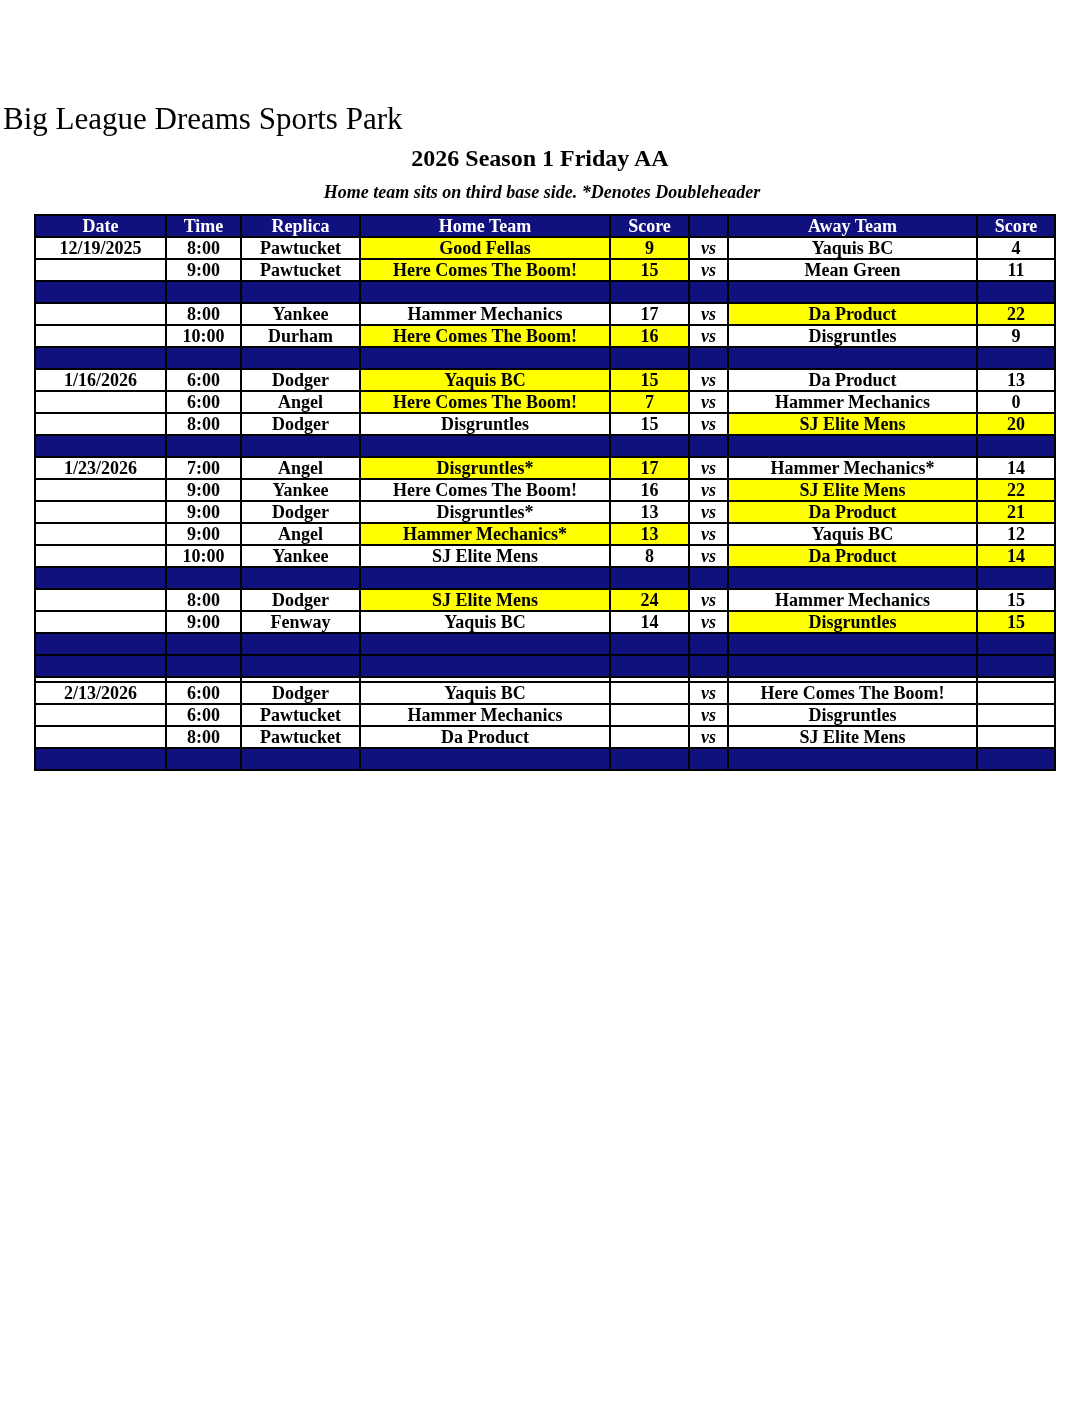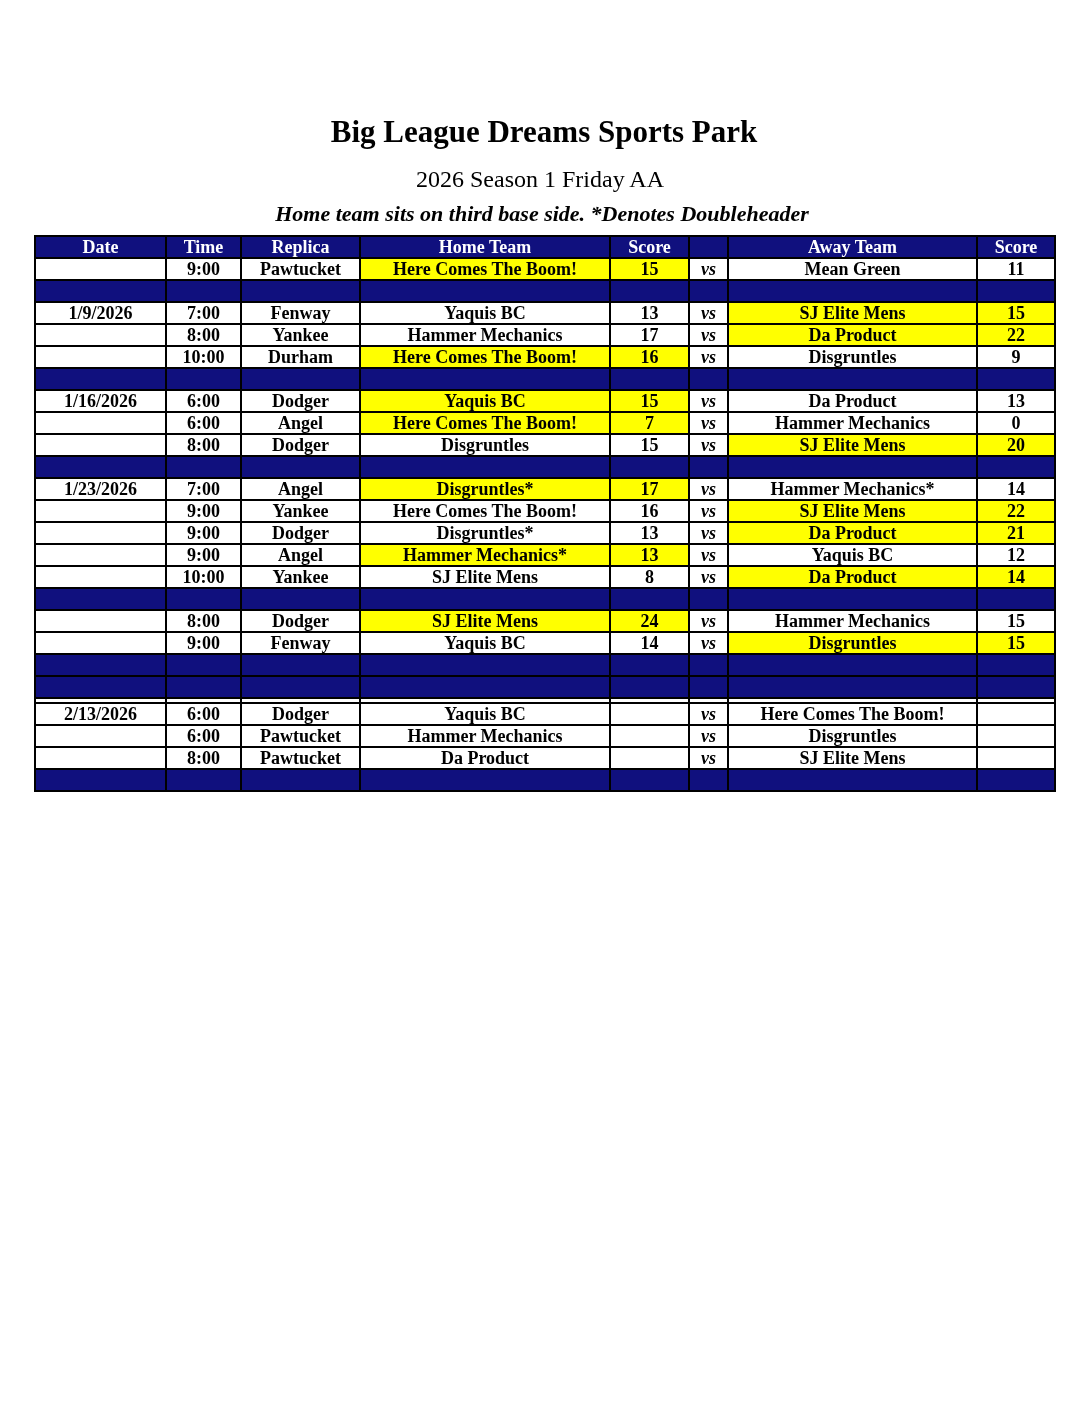--- a/index.html
+++ b/index.html
@@ -12,37 +12,36 @@
     color: #000;
   }
   .page {
     position: relative;
     width: 1088px;
     height: 1408px;
     box-sizing: border-box;
     padding-top: 98px;
   }
   .title {
-    margin: 16px;
-    text-align: center;
+    margin: 3px;
     font-size: 31px;
-    font-weight: bold;
+    font-weight: normal;
     line-height: 36px;
   }
   .subtitle {
     margin: 8px 8px 0 0;
     text-align: center;
     font-size: 24px;
-    font-weight: normal;
+    font-weight: bold;
     line-height: 27px;
   }
   .note {
     margin: 10px 4px 0 0;
     text-align: center;
-    font-size: 22px;
+    font-size: 18px;
     font-weight: bold;
     font-style: italic;
     line-height: 21px;
   }
   table.schedule {
     margin: 11px 0 0 34px;
     width: 1020px;
     border-collapse: collapse;
     table-layout: fixed;
     font-family: Liberation Serif, serif;
@@ -114,48 +113,48 @@
           <th>Replica</th>
           <th>Home Team</th>
           <th>Score</th>
           <th></th>
           <th>Away Team</th>
           <th>Score</th>
         </tr>
     </thead>
     <tbody>
         <tr>
+          <td>12/19/2025</td>
+          <td>8:00</td>
+          <td>Pawtucket</td>
+          <td class="hl">Good Fellas</td>
+          <td class="hl">9</td>
+          <td class="vs-cell">vs</td>
+          <td>Yaquis BC</td>
+          <td>4</td>
+        </tr>
+        <tr>
           <td></td>
           <td>9:00</td>
           <td>Pawtucket</td>
           <td class="hl">Here Comes The Boom!</td>
           <td class="hl">15</td>
           <td class="vs-cell">vs</td>
           <td>Mean Green</td>
           <td>11</td>
         </tr>
         <tr class="sep">
           <td></td>
           <td></td>
           <td></td>
           <td></td>
           <td></td>
           <td></td>
           <td></td>
           <td></td>
-        </tr>
-        <tr>
-          <td>1/9/2026</td>
-          <td>7:00</td>
-          <td>Fenway</td>
-          <td>Yaquis BC</td>
-          <td>13</td>
-          <td class="vs-cell">vs</td>
-          <td class="hl">SJ Elite Mens</td>
-          <td class="hl">15</td>
         </tr>
         <tr>
           <td></td>
           <td>8:00</td>
           <td>Yankee</td>
           <td>Hammer Mechanics</td>
           <td>17</td>
           <td class="vs-cell">vs</td>
           <td class="hl">Da Product</td>
           <td class="hl">22</td>

